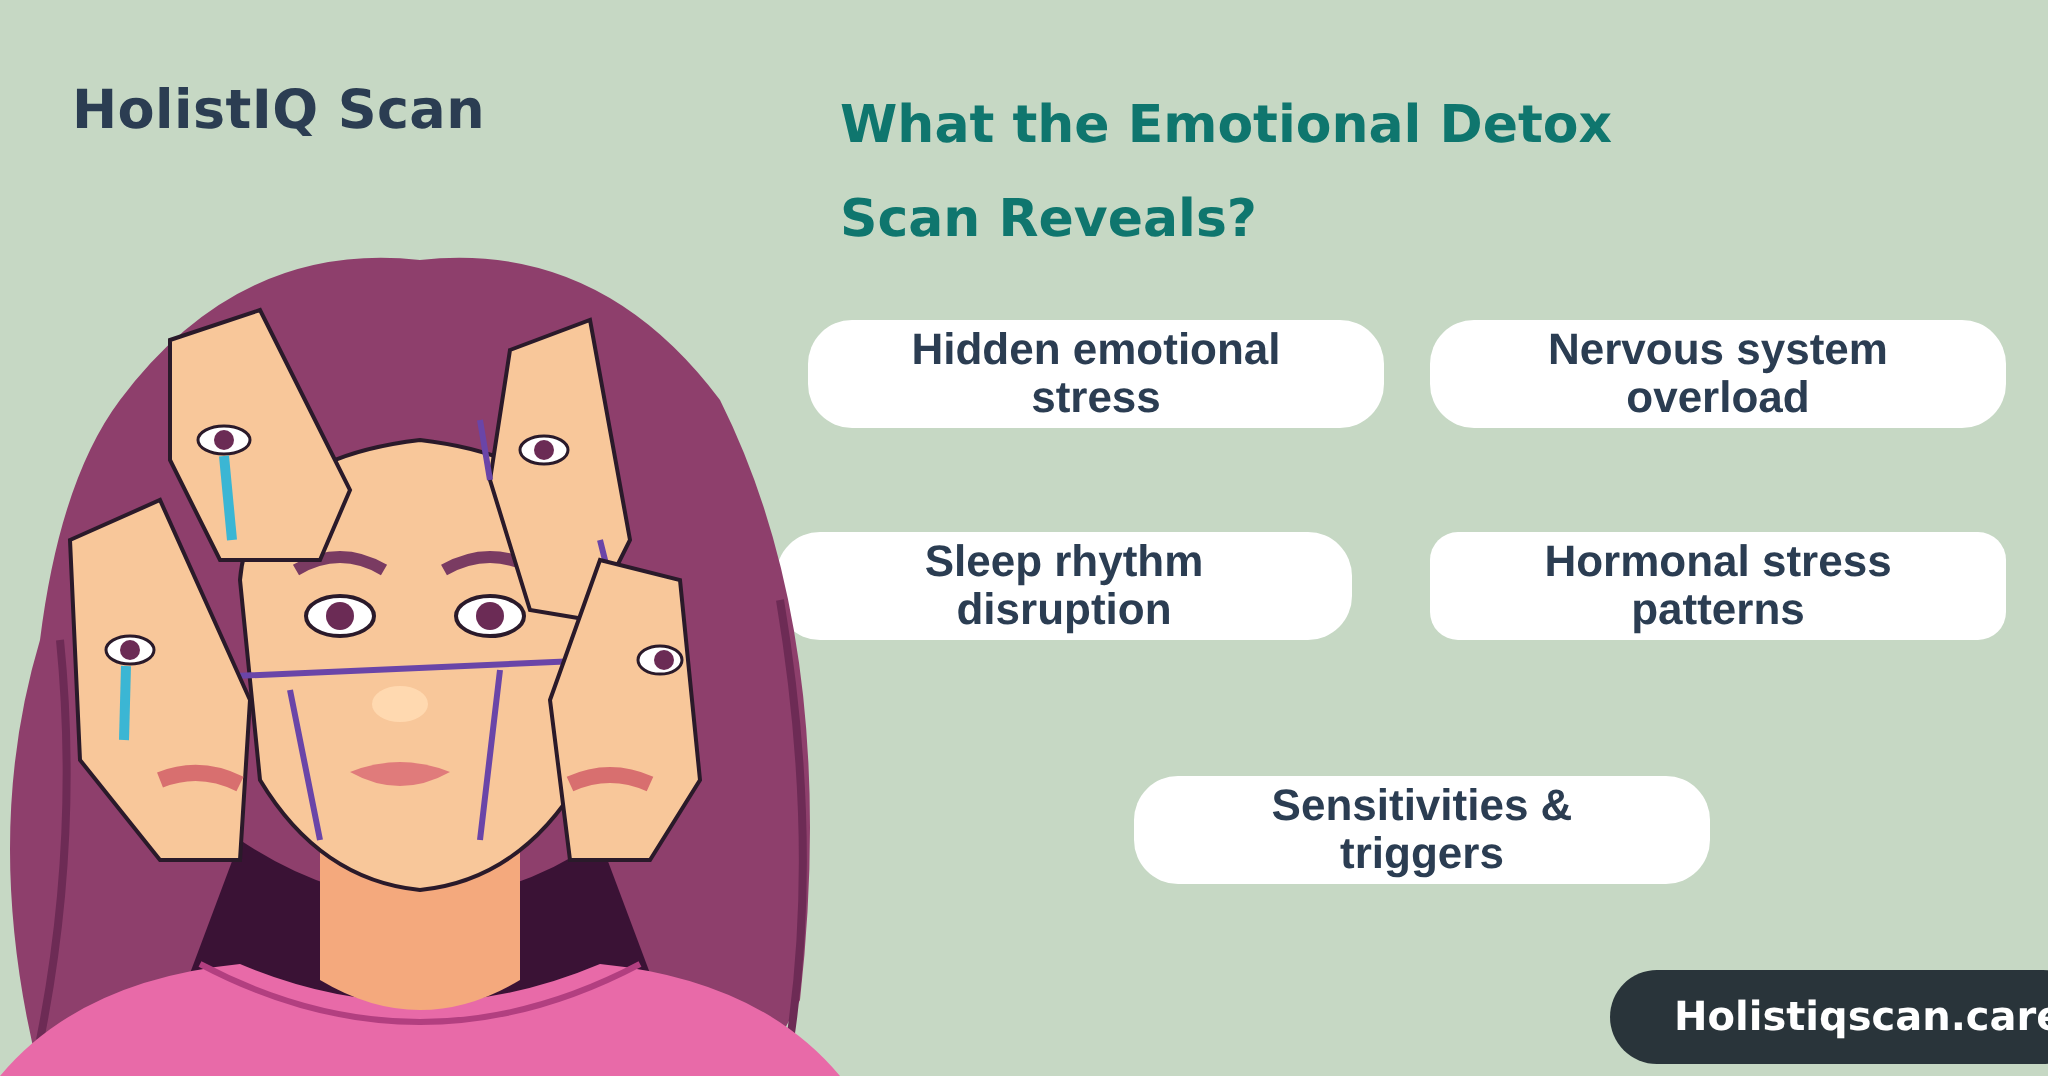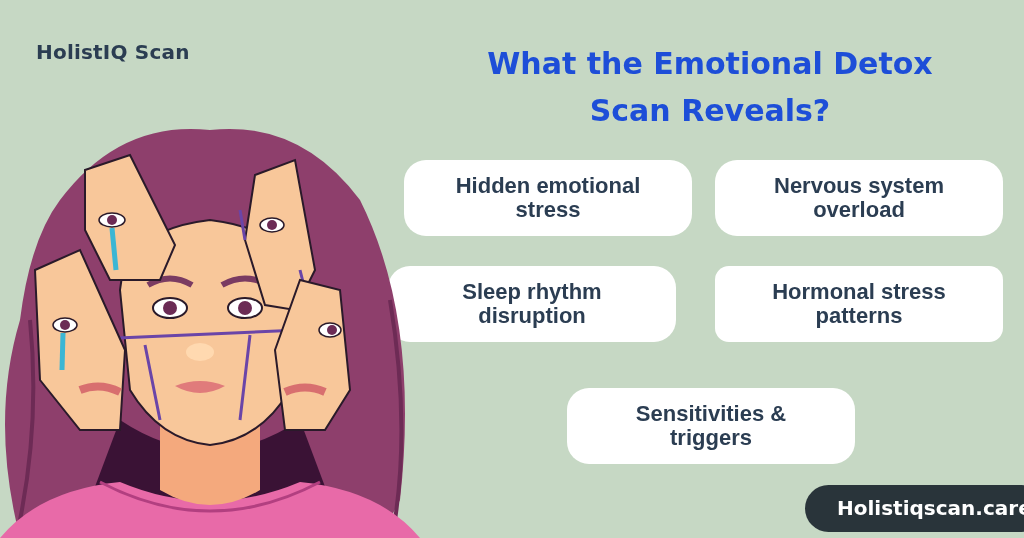--- a/index.html
+++ b/index.html
@@ -1,19 +1,19 @@
 <!DOCTYPE html>
 <html><head>
 <meta charset="utf-8">
 <style>
   html, body { margin:0; padding:0; }
   body { width:1024px; height:538px; overflow:hidden; background:#c6d8c4; position:relative; font-family:"DejaVu Sans", sans-serif; }
-  .brand { position:absolute; left:36px; top:40px; font-size:20px; font-weight:bold; color:#2b3d52; letter-spacing:0.2px; }
-  .headline { position:absolute; left:420px; top:40px; width:580px; text-align:center; font-size:30px; font-weight:bold; color:#1d4ed8; line-height:47px; }
-  .card { position:absolute; width:288px; height:76px; background:#ffffff; border-radius:22px; display:flex; align-items:center; justify-content:center; text-align:center; }
+  .brand { position:absolute; left:36px; top:40px; font-size:27px; font-weight:bold; color:#2b3d52; letter-spacing:0.2px; }
+  .headline { position:absolute; left:420px; top:40px; width:580px; text-align:left; font-size:26px; font-weight:bold; color:#0f766e; line-height:47px; }
+  .card { position:absolute; width:288px; height:54px; background:#ffffff; border-radius:22px; display:flex; align-items:center; justify-content:center; text-align:center; }
   .card span { font-family:"Liberation Sans", sans-serif; font-weight:bold; font-size:22px; line-height:24px; color:#2b3d52; width:230px; }
   .footer-pill { position:absolute; left:805px; top:485px; width:240px; height:47px; background:#29343a; border-radius:24px; }
   .footer-pill span { position:absolute; left:32px; top:11px; color:#ffffff; font-size:20px; font-weight:bold; font-family:"DejaVu Sans", sans-serif; }
   .illustration { position:absolute; left:0; top:120px; width:420px; height:418px; }
 </style>
 </head>
 <body>
 
 <div class="brand">HolistIQ Scan</div>
 

